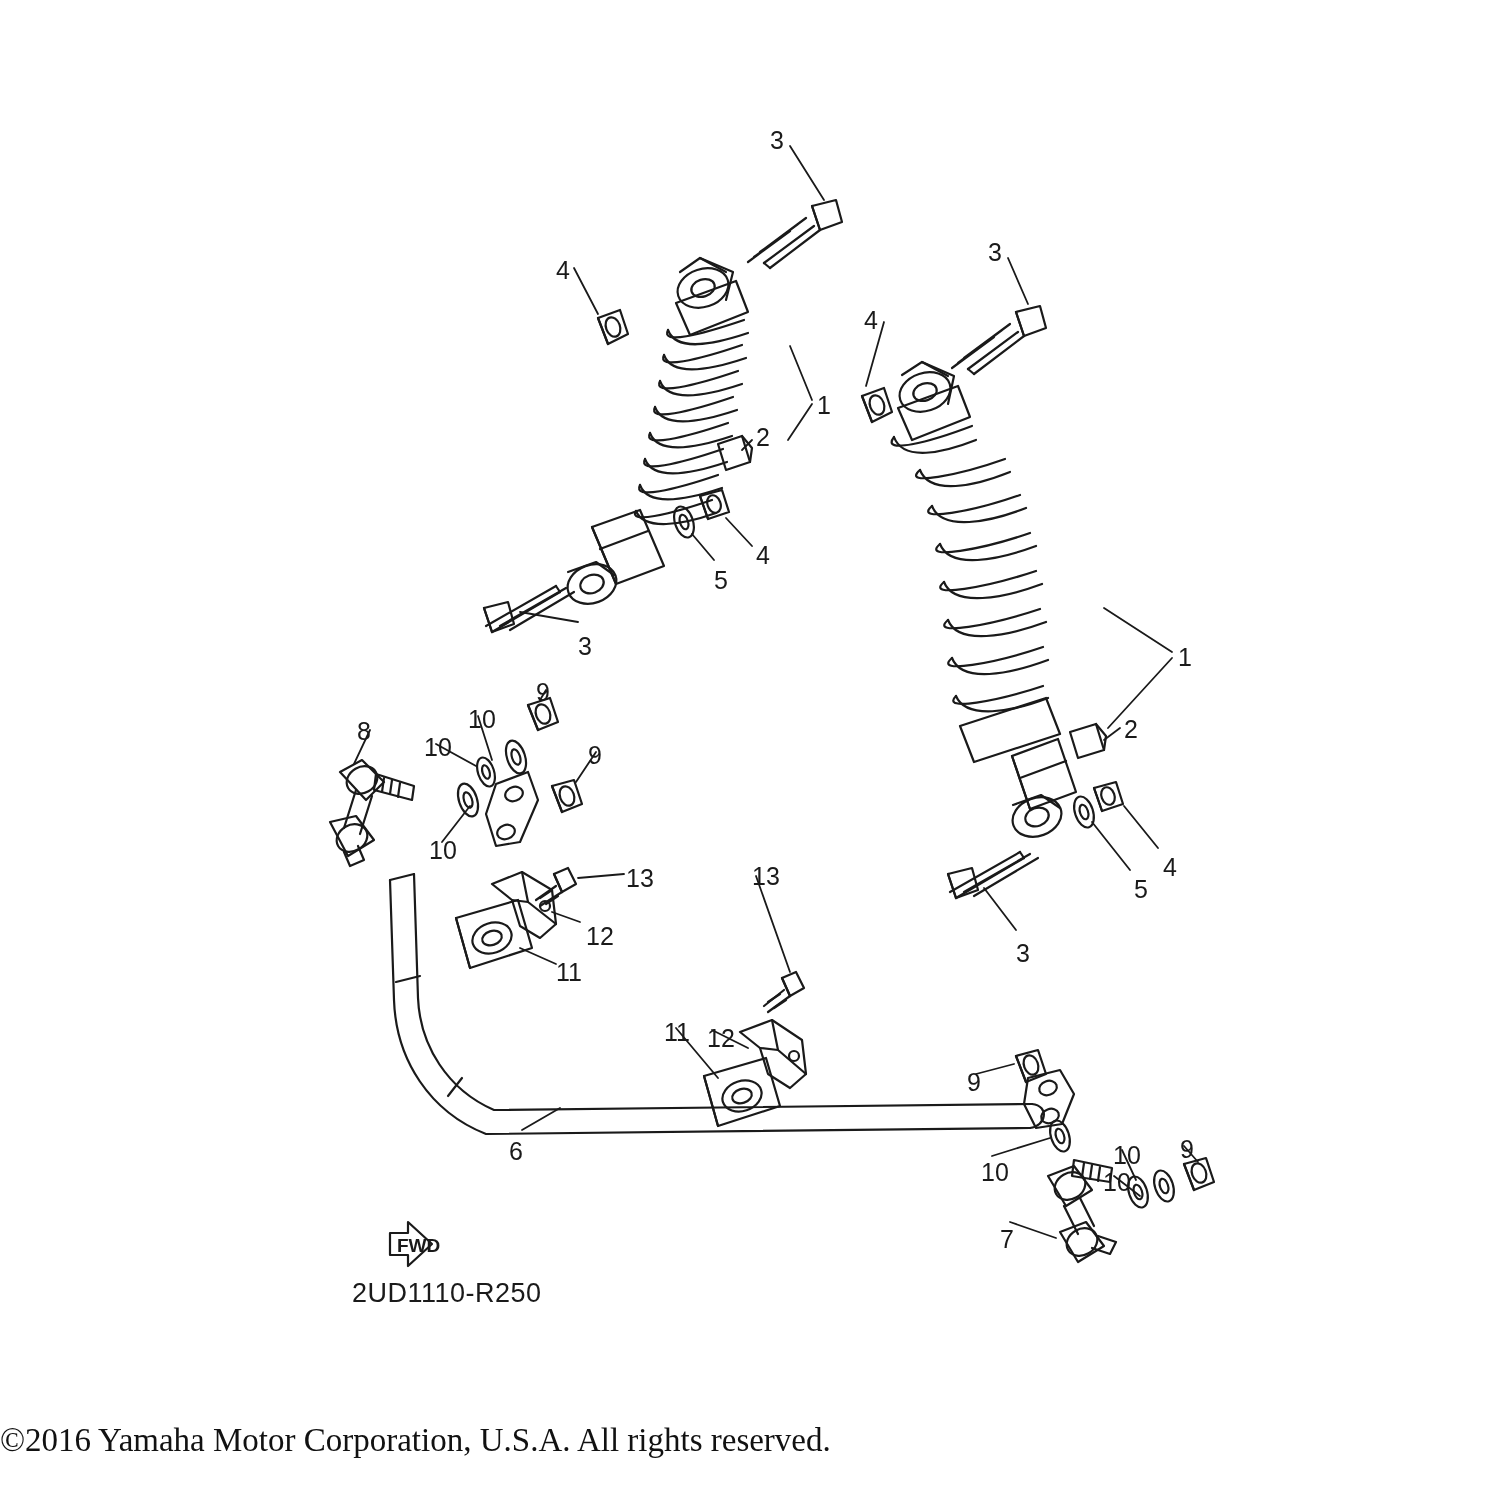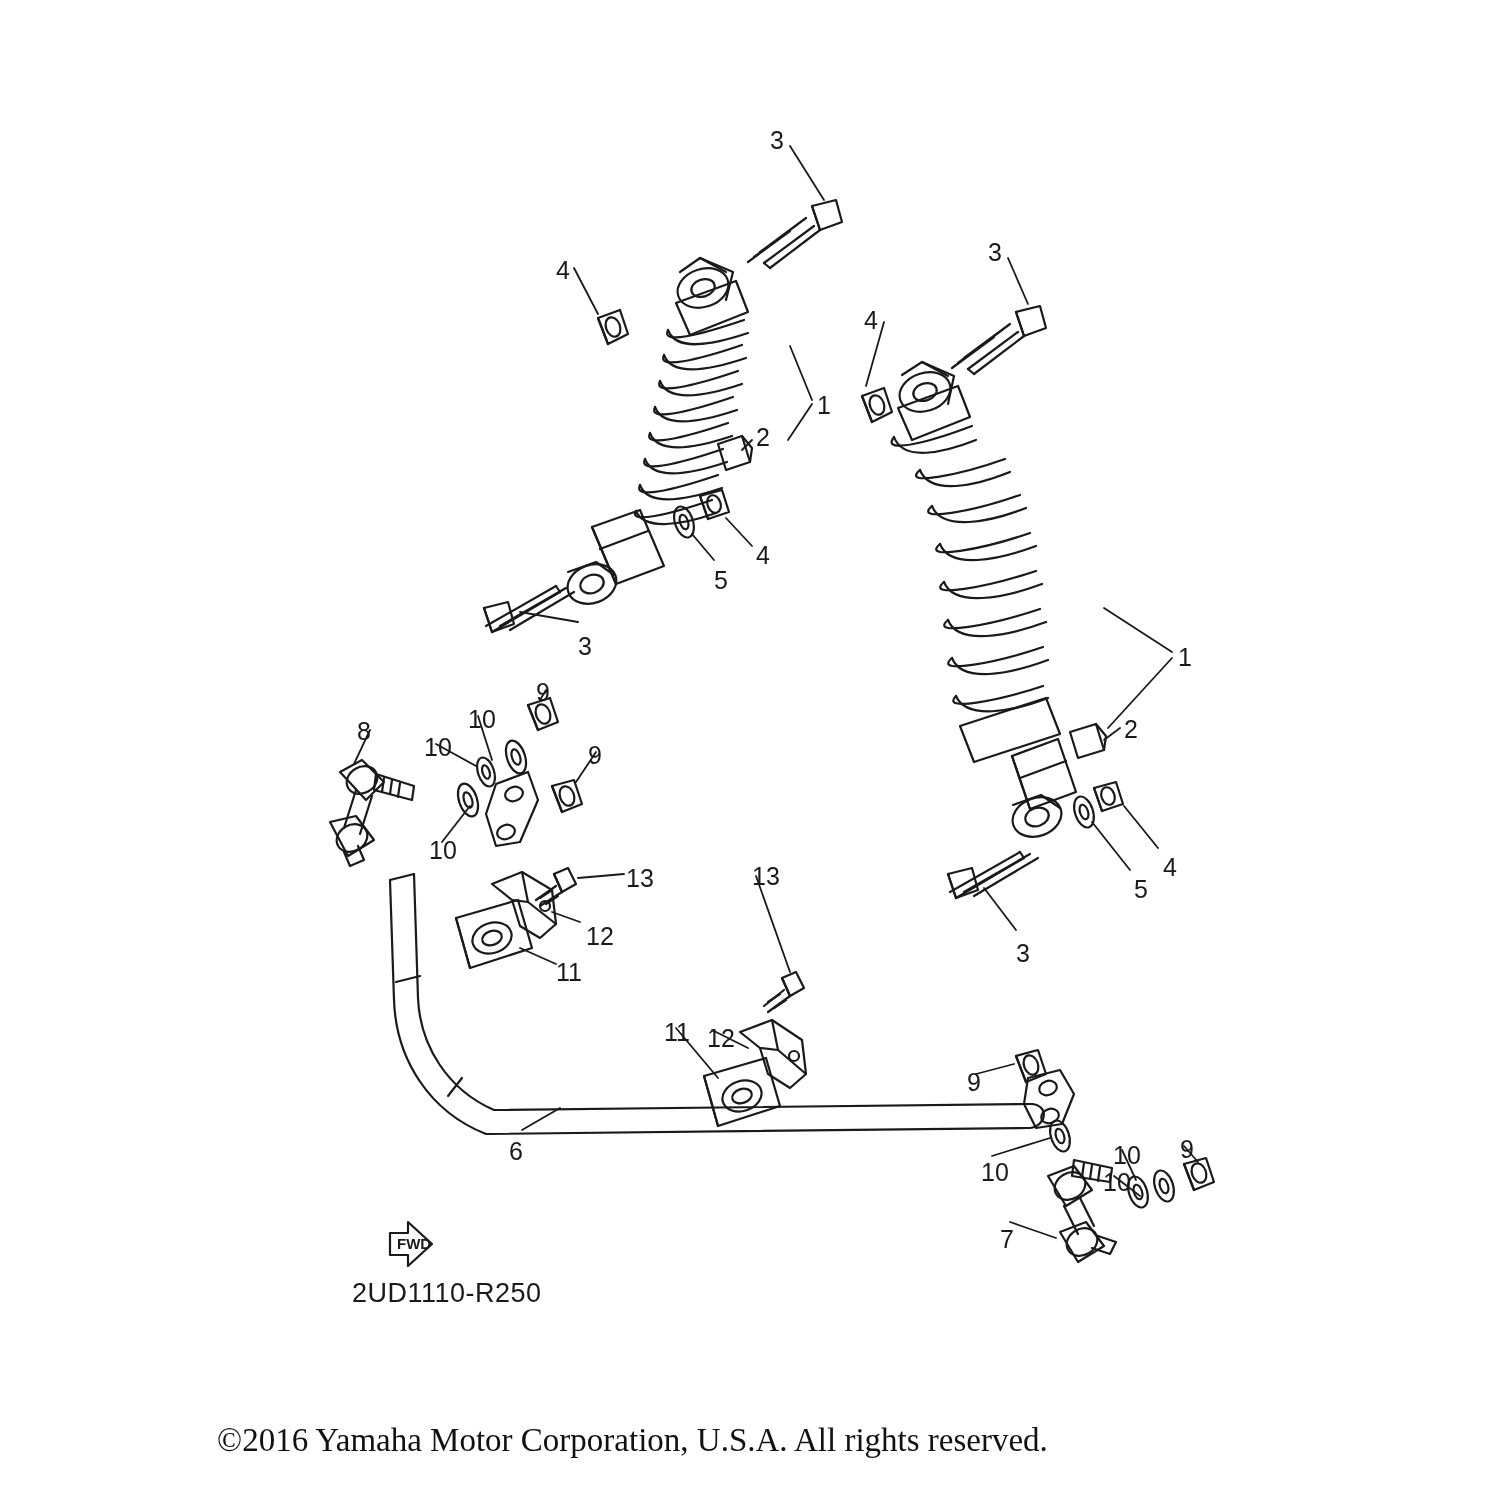--- a/index.html
+++ b/index.html
@@ -39,30 +39,29 @@
     position: absolute;
     font-family: "Liberation Sans", sans-serif;
     font-size: 27px;
     color: #1a1a1a;
     letter-spacing: 0.5px;
     white-space: nowrap;
   }
   .fwd-label {
     position: absolute;
     font-family: "Liberation Sans", sans-serif;
-    font-size: 15px;
+    font-size: 19px;
     font-weight: bold;
     color: #1a1a1a;
     white-space: nowrap;
   }
   .copyright {
     position: absolute;
     left: 0;
     width: 1265px;
-    text-align: center;
     font-family: "Liberation Serif", serif;
     font-size: 33px;
     color: #111111;
     white-space: nowrap;
   }
 </style>
 </head>
 <body>
 
 <div id="diagram-root">

